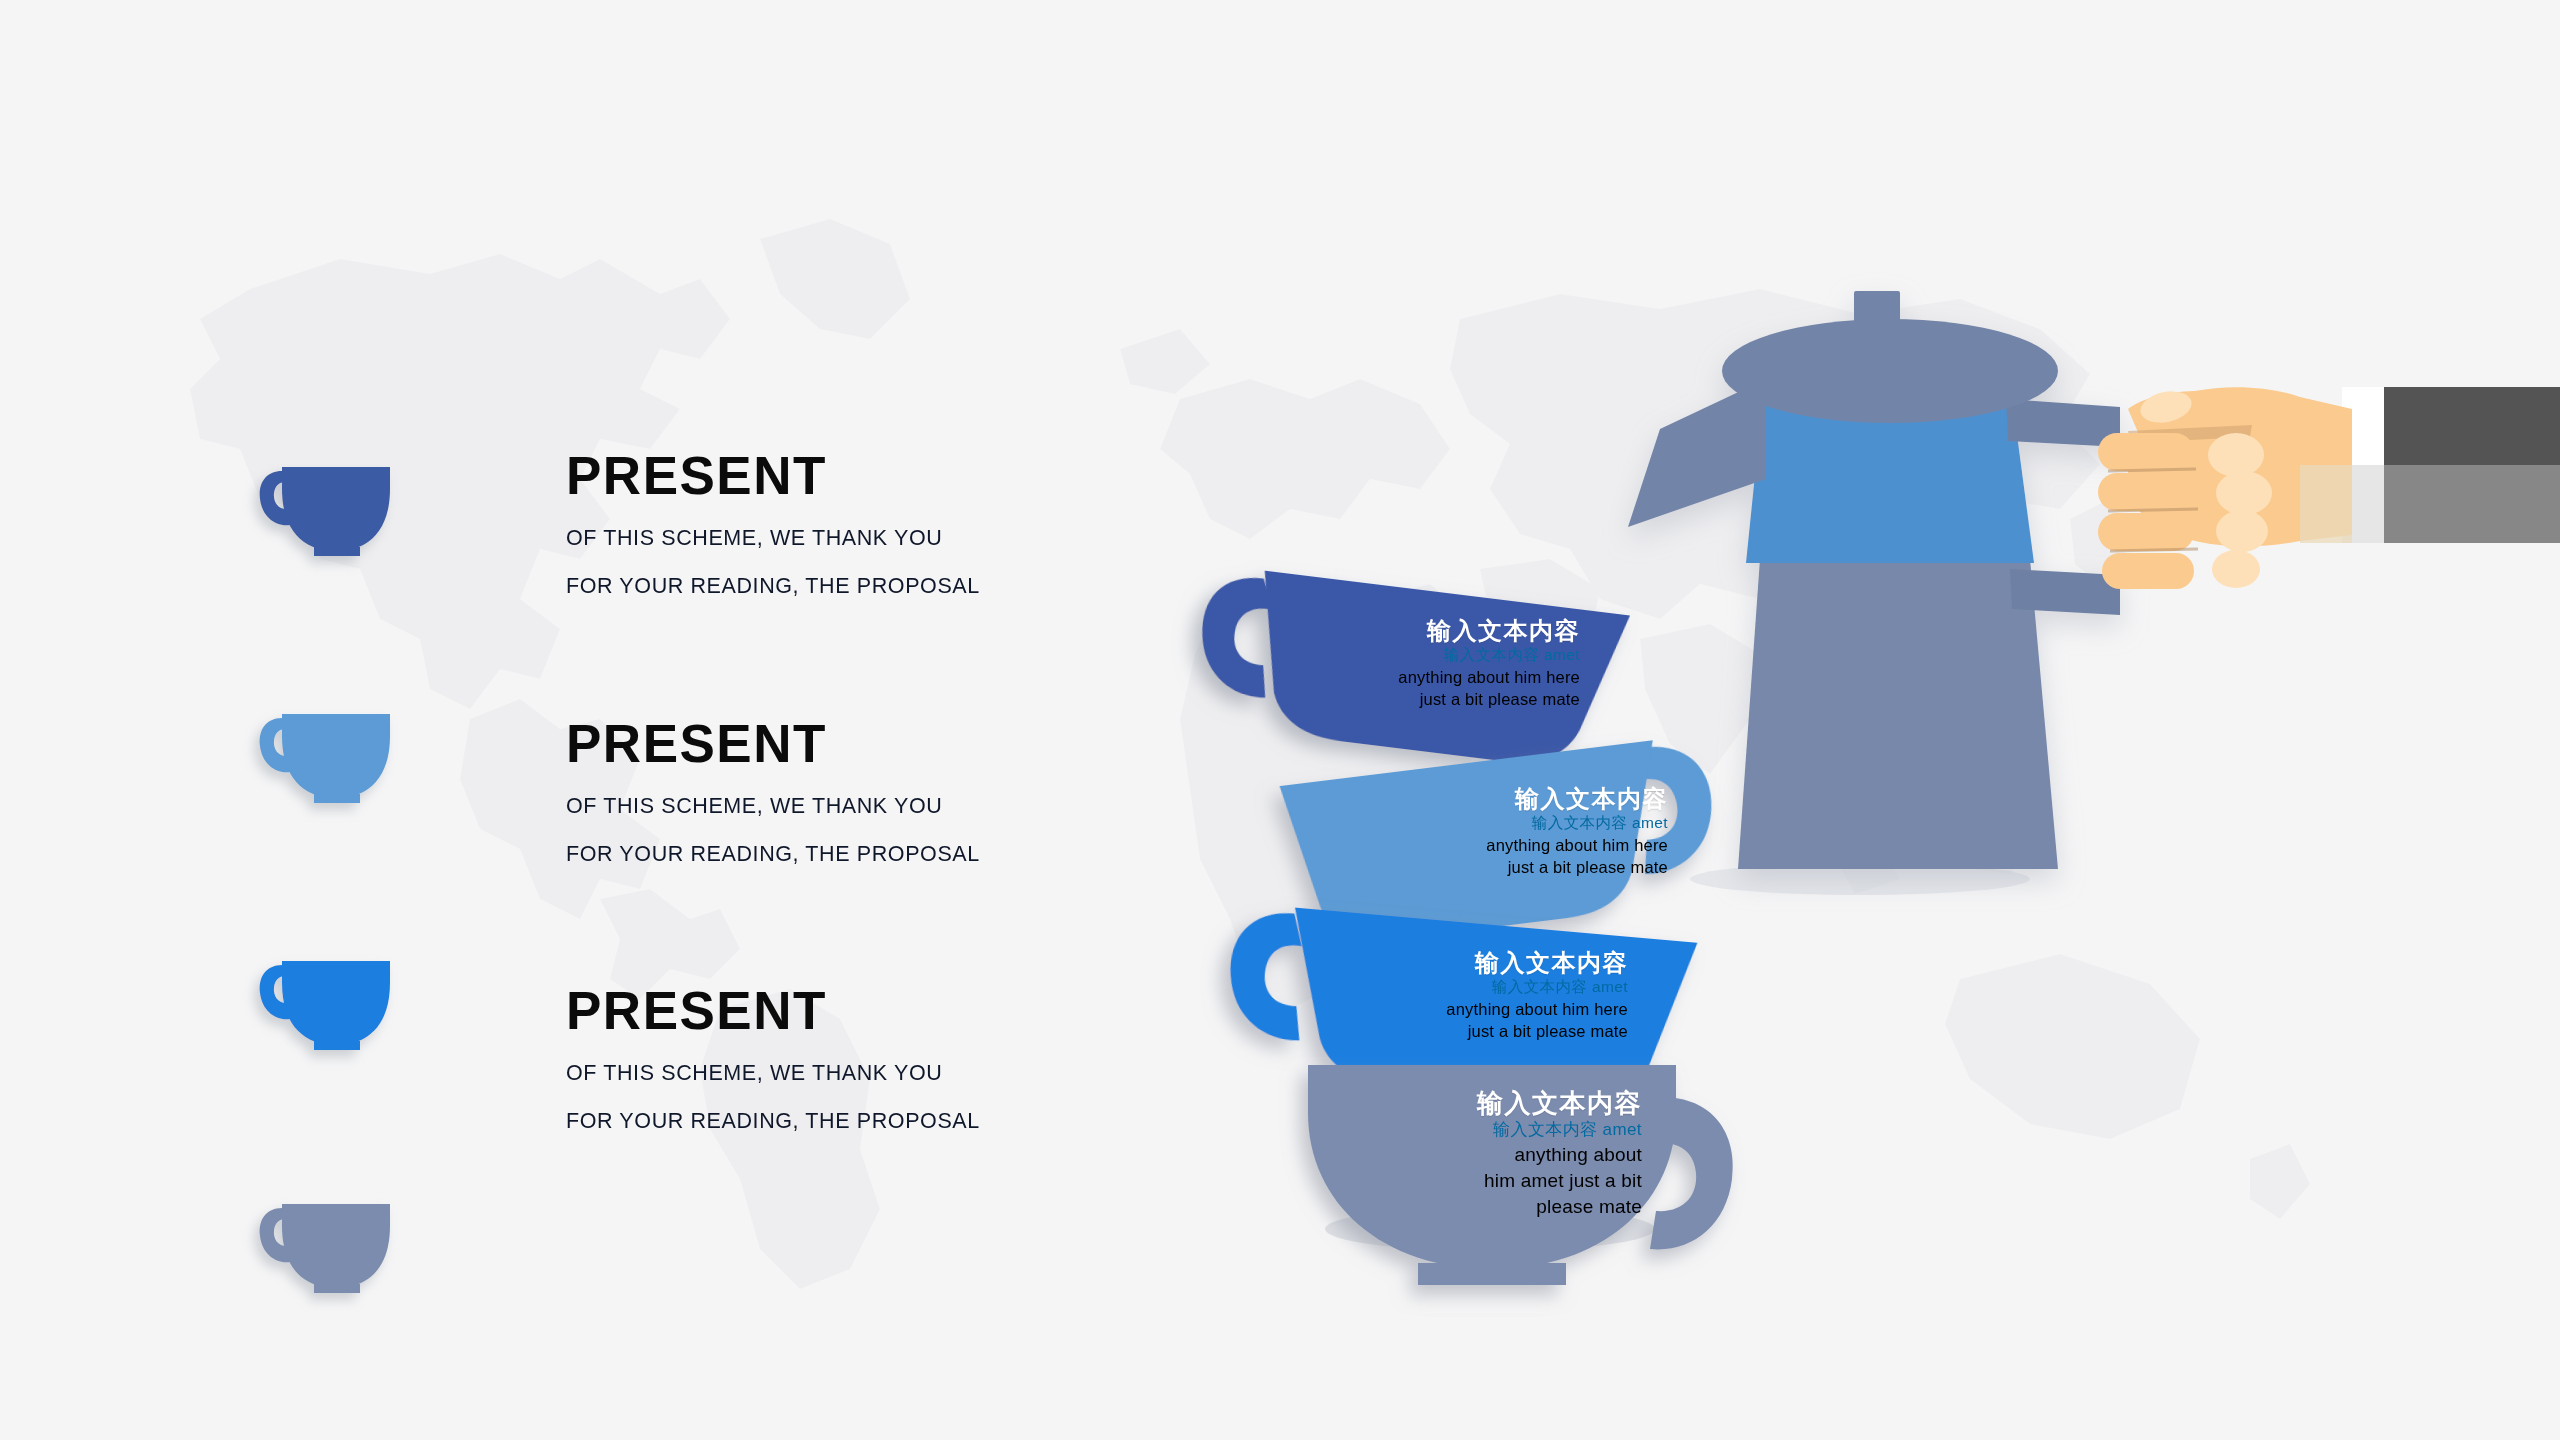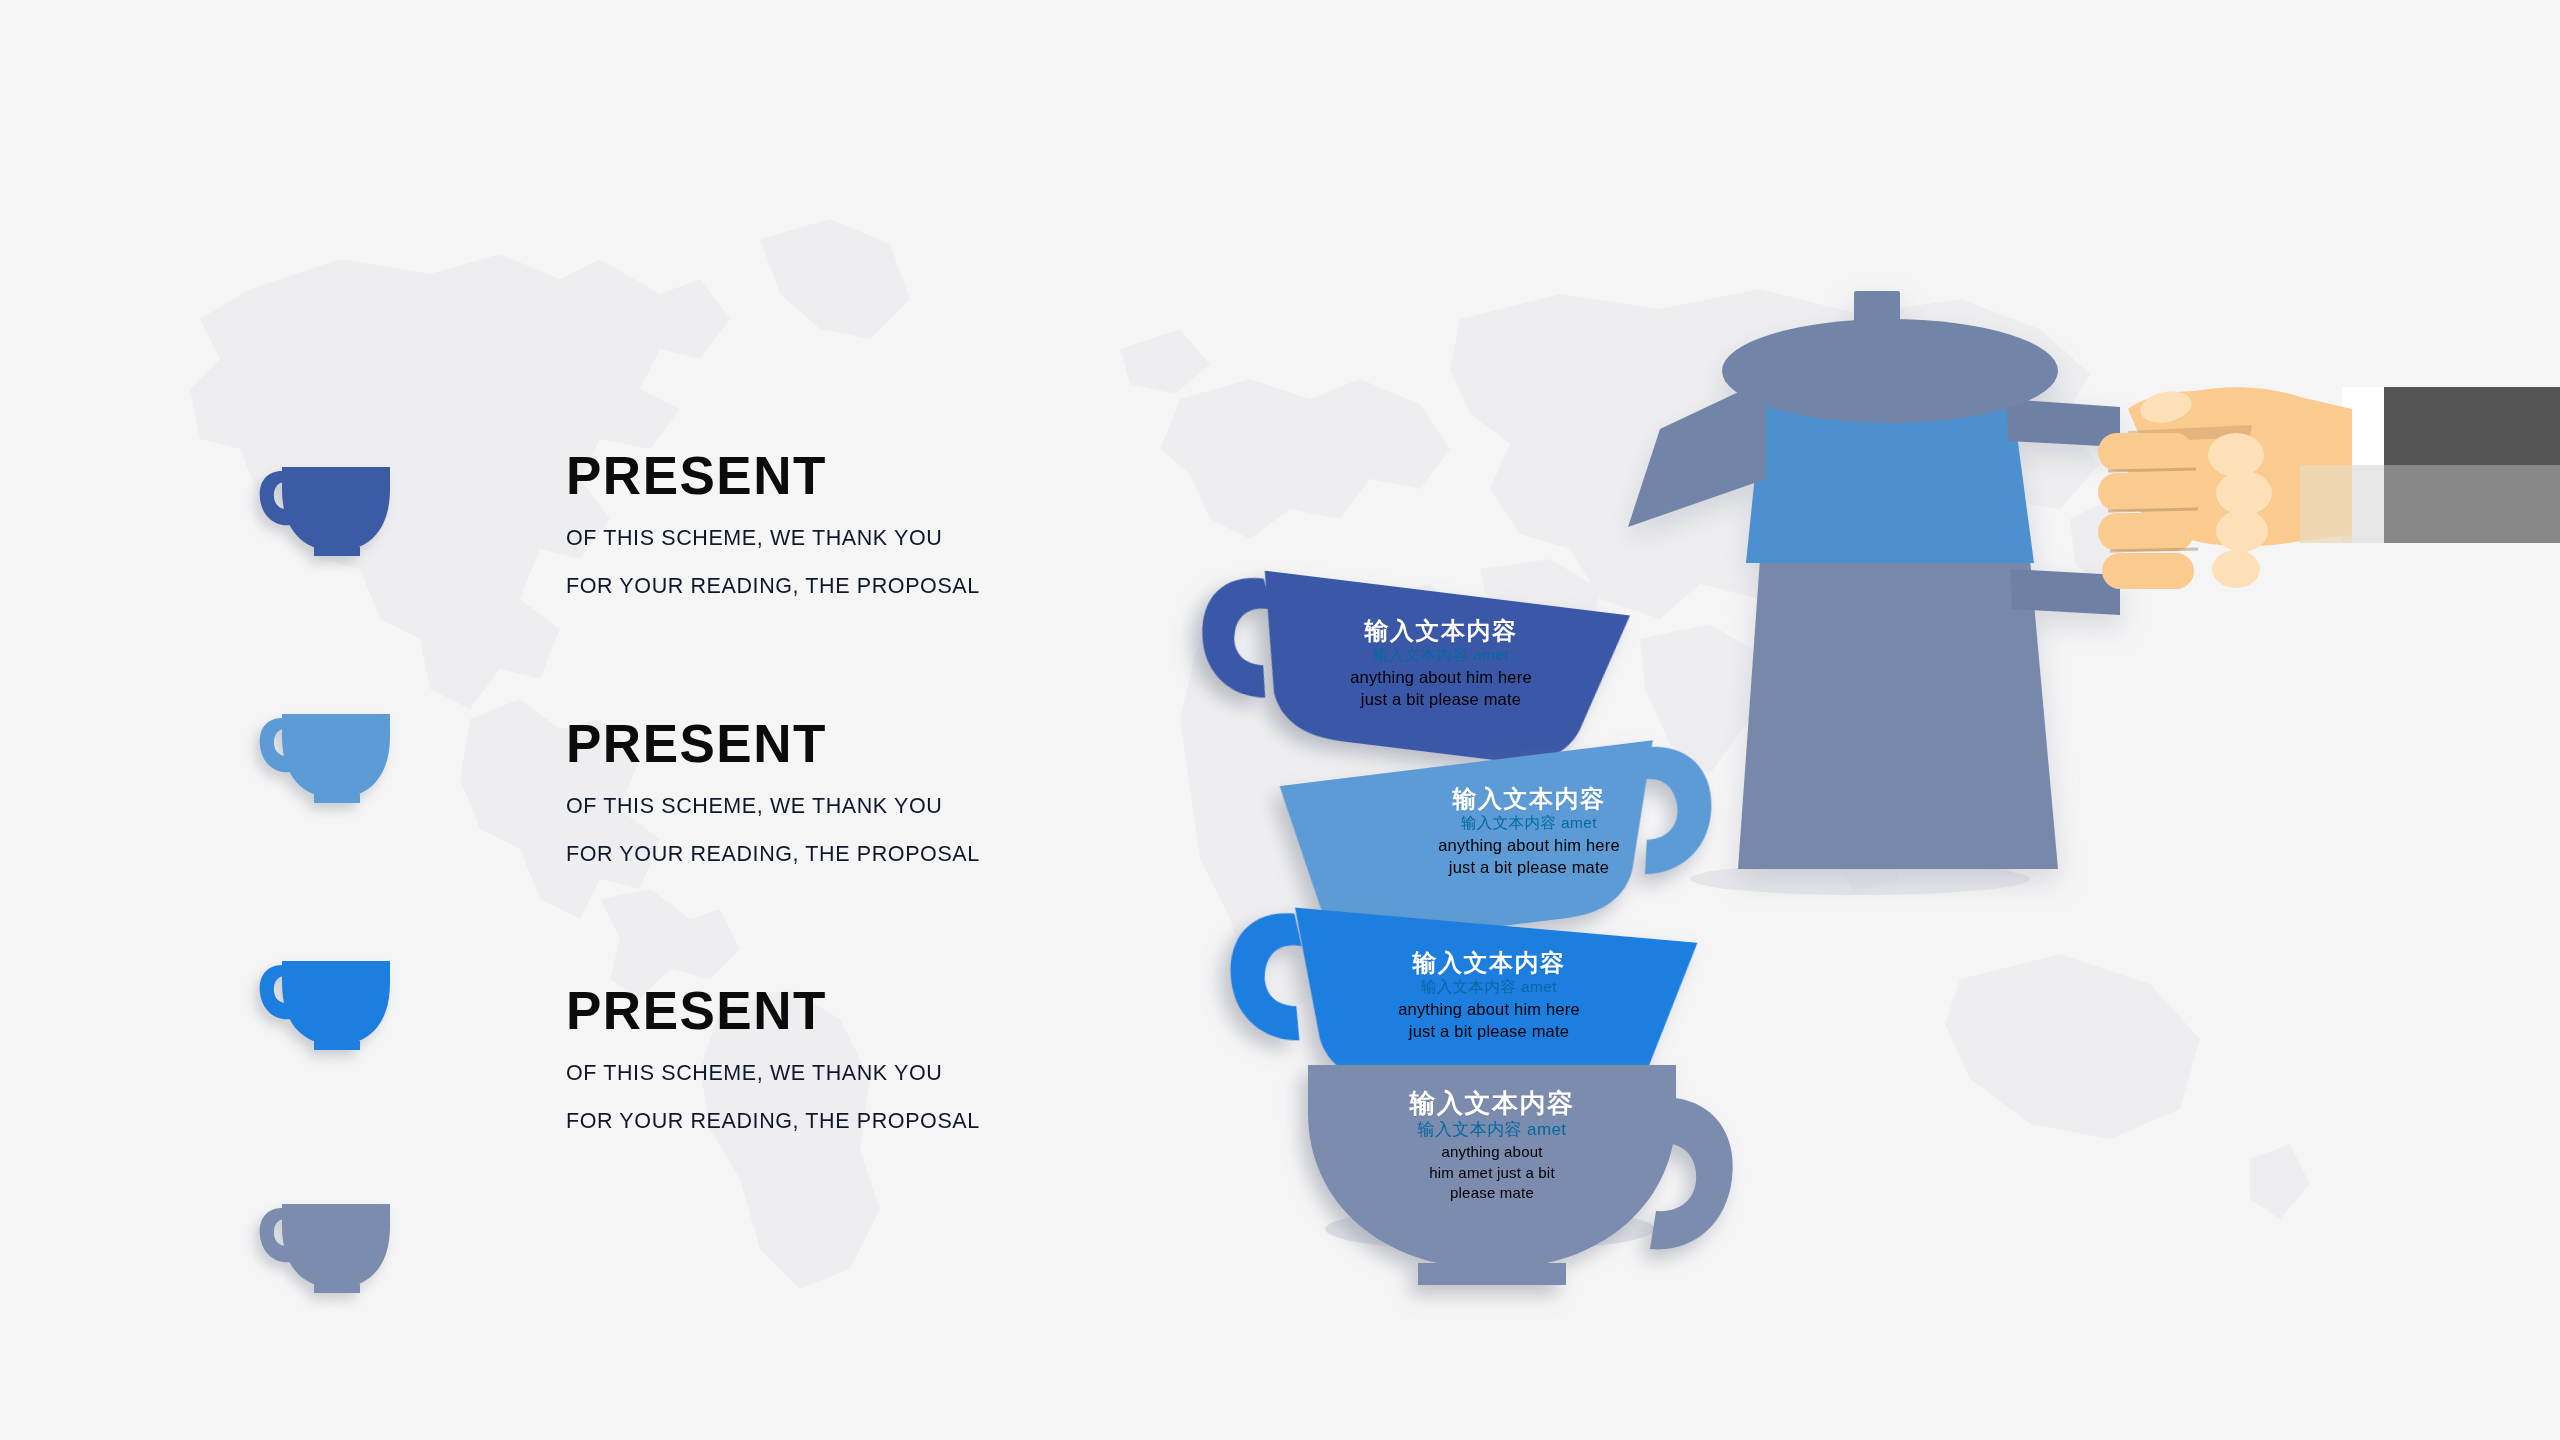--- a/index.html
+++ b/index.html
@@ -29,37 +29,37 @@
     font-size:21.5px;color:#0f172a;letter-spacing:.6px;line-height:1;
     margin:0 0 26px 0;white-space:nowrap;font-weight:400;
   }
   .txt-line:last-child{margin-bottom:0;}
 
   
   .stack{position:absolute;left:1190px;top:540px;width:620px;height:720px;}
   .stackcup{position:absolute;left:0;top:0;width:620px;height:720px;}
   .stackcup svg{width:100%;height:100%;display:block;overflow:visible;}
 
-  .cup-label{position:absolute;text-align:center;color:#ffffff;}
+  .cup-label{position:absolute;text-align:right;color:#ffffff;}
   .cup-label .zh-big{
     font-size:24px;font-weight:700;line-height:1.15;letter-spacing:1.5px;
     display:block;text-shadow:0 1px 1px rgba(0,0,0,.12);
   }
   .cup-label .zh-small{
     font-size:15.5px;font-weight:400;line-height:1.35;letter-spacing:.4px;
     display:block;color:#0369a1;
   }
   .cup-label .en{
     font-size:16.5px;font-weight:400;line-height:1.35;letter-spacing:.2px;
     display:block;color:#000000;
   }
   
   .cup-label.big .zh-big{font-size:26px;}
   .cup-label.big .zh-small{font-size:17px;}
-  .cup-label.big .en{font-size:15px;line-height:1.38;}
+  .cup-label.big .en{font-size:19px;line-height:1.38;}
 
   
   .potwrap{position:absolute;left:1600px;top:250px;width:960px;height:830px;}
   .potwrap svg{width:100%;height:100%;display:block;overflow:visible;}
 </style>
 </head>
 <body>
 
 <div class="stage">
 

